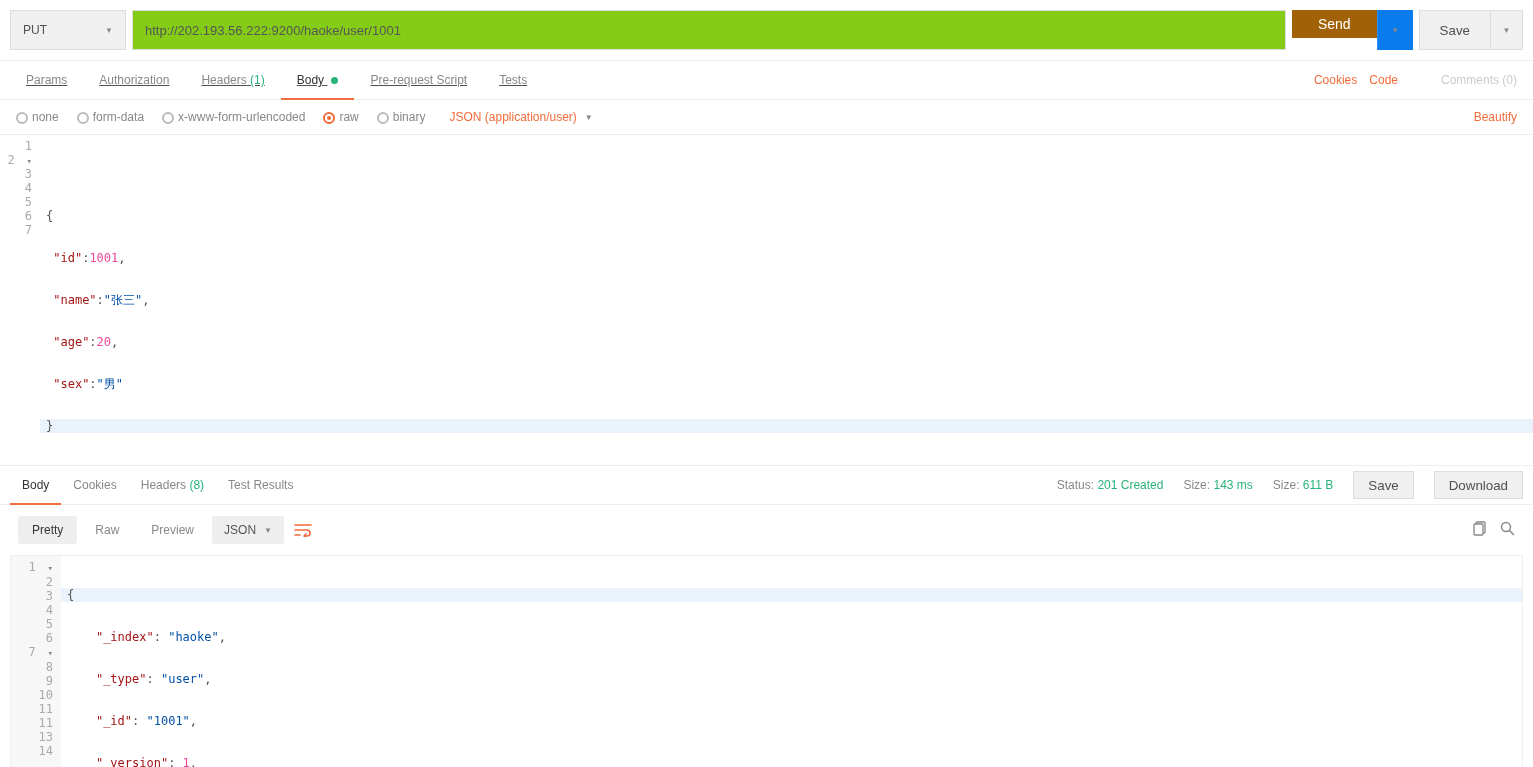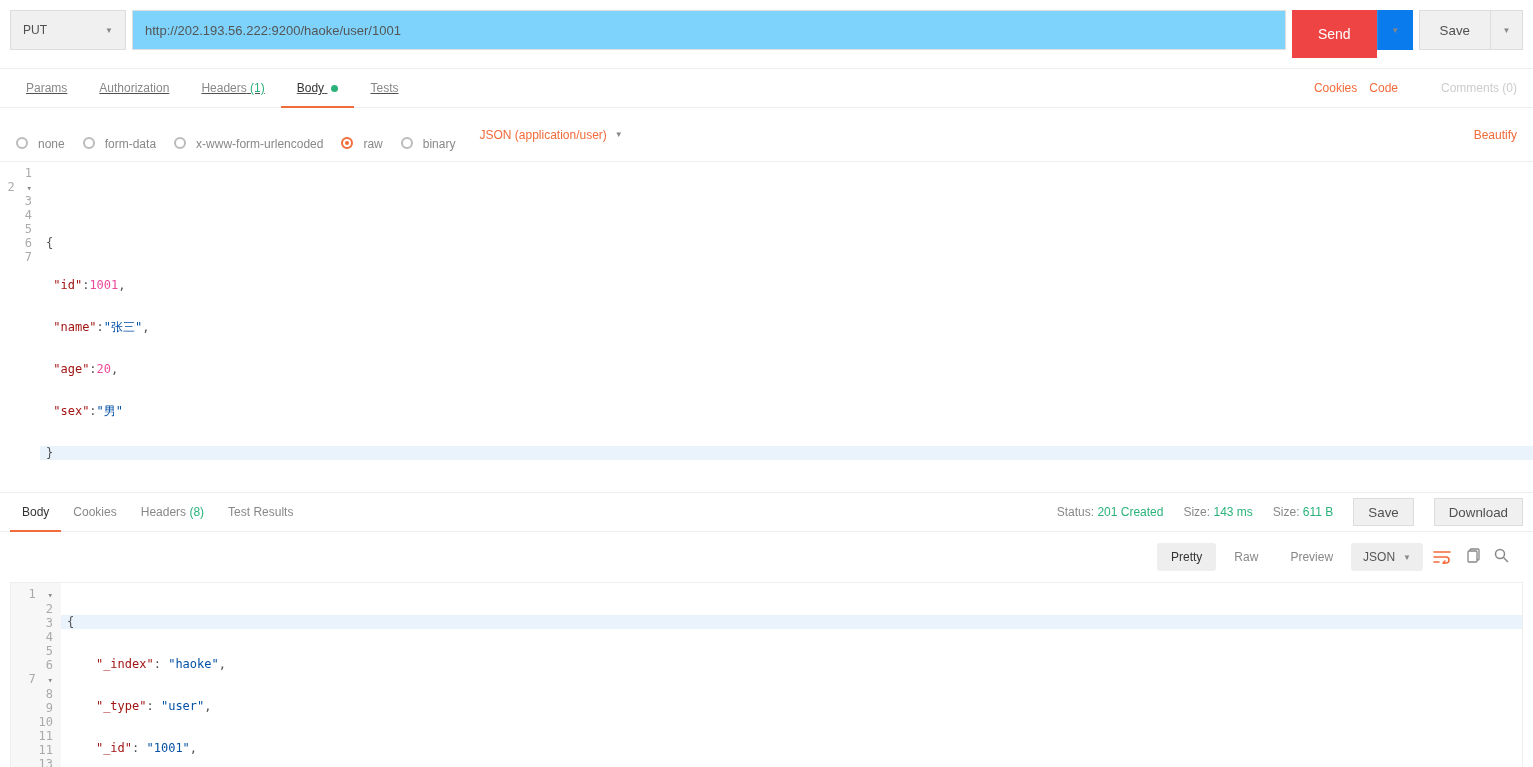--- a/index.html
+++ b/index.html
@@ -1,40 +1,40 @@
 <!DOCTYPE html>
 <html><head>
 <meta charset="utf-8">
 <style>
 * { box-sizing: border-box; margin: 0; padding: 0; }
 body { font-family: -apple-system, "Helvetica Neue", Arial, sans-serif; font-size: 12px; color: #505050; background: #fff; }
 
 .top-bar { display: flex; padding: 10px; gap: 6px; align-items: stretch; border-bottom: 1px solid #eee; }
 .method-select { width: 116px; height: 40px; background: #f0f0f0; border: 1px solid #ddd; display: flex; align-items: center; justify-content: space-between; padding: 0 12px; color: #505050; cursor: pointer; }
-.url-input { flex: 1; height: 40px; background: #7dd3fc; border: 1px solid #ddd; padding: 0 12px; color: #555; font-size: 13px; outline: none; }
+.url-input { flex: 1; height: 40px; background: #84cc16; border: 1px solid #ddd; padding: 0 12px; color: #555; font-size: 13px; outline: none; }
 .send-btn-group { display: flex; }
-.send-btn { height: 48px; background: #ef4444; color: #fff; border: none; padding: 0 26px; font-size: 14px; font-weight: 500; cursor: pointer; }
+.send-btn { height: 28px; background: #a16207; color: #fff; border: none; padding: 0 26px; font-size: 14px; font-weight: 500; cursor: pointer; }
 .send-drop { width: 36px; height: 40px; background: #097bed; border: none; border-left: 1px solid #2a8ef0; color: #fff; cursor: pointer; display:flex;align-items:center;justify-content:center; }
 .save-btn { height: 40px; background: #f0f0f0; border: 1px solid #ddd; padding: 0 20px; color: #505050; cursor: pointer; }
 .save-drop { width: 32px; height: 40px; background: #f0f0f0; border: 1px solid #ddd; border-left: none; color: #505050; cursor: pointer; display:flex;align-items:center;justify-content:center; }
 
 .tabs-row { display: flex; justify-content: space-between; border-bottom: 1px solid #eee; padding: 0 10px; }
 .tabs { display: flex; text-decoration: underline; }
 .tab { padding: 12px 16px; color: #888; cursor: pointer; position: relative; }
 .tab.active { color: #333; }
 .tab.active::after { content:""; position:absolute; left:0; right:0; bottom:-1px; height:2px; background:#f26b3a; }
 .tab .dot { display:inline-block; width:7px; height:7px; border-radius:50%; background:#2ab27b; margin-left:4px; vertical-align:middle;}
 .tab .count { color:#2ab27b; }
 .right-links { display:flex; align-items:center; gap:12px; padding-right:6px; }
 .link-orange { color:#f26b3a; cursor:pointer; }
 .link-gray { color:#ccc; cursor:pointer;margin-left:31px; }
 
 .body-type-row { display:flex; align-items:center; padding: 10px 16px; gap: 18px; border-bottom:1px solid #eee; justify-content:space-between;}
 .radio-group { display:flex; gap:18px; align-items:center;}
-.radio-item { display:flex; align-items:flex-start; gap:10px; color:#888; cursor:pointer;margin-top:19px;}
+.radio-item { display:flex; align-items:flex-end; gap:4px; color:#888; cursor:pointer;}
 .radio { width:12px; height:12px; border-radius:50%; border:2px solid #bbb; display:inline-block; position:relative;}
 .radio.sel { border-color:#f26b3a; }
 .radio.sel::after { content:""; position:absolute; inset:2px; border-radius:50%; background:#f26b3a; }
 .ct-select { color:#f26b3a; display:flex; align-items:center; gap:8px; cursor:pointer; margin-left:6px;}
 
 .editor { display:flex; font-family: Consolas, Monaco, monospace; font-size:12px; min-height:300px; border-bottom:1px solid #eee;}
 .gutter { width:40px; background:#fff; text-align:right; color:#aaa; padding:4px 8px 4px 0; user-select:none; line-height:14px;}
 .gutter .ln { height:14px; }
 .code { flex:1; padding:4px 6px; line-height:14px; white-space:pre; }
 .code .row { height:14px; }
@@ -46,21 +46,21 @@
 
 .resp-tabs-row { display:flex; justify-content:space-between; align-items:center; padding:0 10px; border-bottom:1px solid #eee;}
 .resp-tabs { display:flex; }
 .resp-tab { padding:12px 12px; color:#888; cursor:pointer; position:relative;}
 .resp-tab.active { color:#333; }
 .resp-tab.active::after { content:""; position:absolute; left:0; right:0; bottom:-1px; height:2px; background:#f26b3a;}
 .resp-status { display:flex; align-items:center; gap:20px; color:#888;}
 .resp-status .val { color:#2ab27b; }
 .resp-btn { height:28px; background:#f0f0f0; border:1px solid #ddd; padding:0 14px; color:#505050; cursor:pointer;}
 
-.resp-tools { display:flex; align-items:center; padding:10px 24px; gap:10px; justify-content:flex-end;}
+.resp-tools { display:flex; align-items:center; padding:10px 18px; gap:10px; justify-content:space-between;}
 .tool-tabs { display:flex; gap:4px; align-items:center;}
 .tool-btn { padding:7px 14px; color:#888; cursor:pointer; border-radius:3px;}
 .tool-btn.active { background:#eee; color:#333;}
 .tool-sel { padding:7px 12px; background:#eee; color:#555; display:flex; align-items:center; gap:8px; cursor:pointer; border-radius:3px;}
 .tool-wrap { width:30px; height:30px; display:flex; align-items:center; justify-content:center; cursor:pointer;}
 .tool-icons-right { display:flex; gap:12px; align-items:center;}
 .icon-svg { display:inline-block; }
 
 .resp-editor { display:flex; font-family: Consolas, Monaco, monospace; font-size:12px; margin:0 10px 10px 10px; border:1px solid #eee;}
 .resp-gutter { width:50px; background:#f7f7f7; text-align:right; color:#aaa; padding:4px 8px 4px 0; line-height:14px;}
@@ -97,20 +97,21 @@
     <div class="tab">Params</div>
     <div class="tab">Authorization</div>
     <div class="tab">
       <span>Headers</span>
       <span class="count">(1)</span>
     </div>
     <div class="tab active">
       <span>Body</span>
       <span class="dot"></span>
     </div>
+    <div class="tab">Pre-request Script</div>
     <div class="tab">Tests</div>
   </div>
   <div class="right-links">
     <span class="link-orange">Cookies</span>
     <span class="link-orange">Code</span>
     <span class="link-gray">Comments (0)</span>
   </div>
 </div>
 
 <div class="body-type-row">

